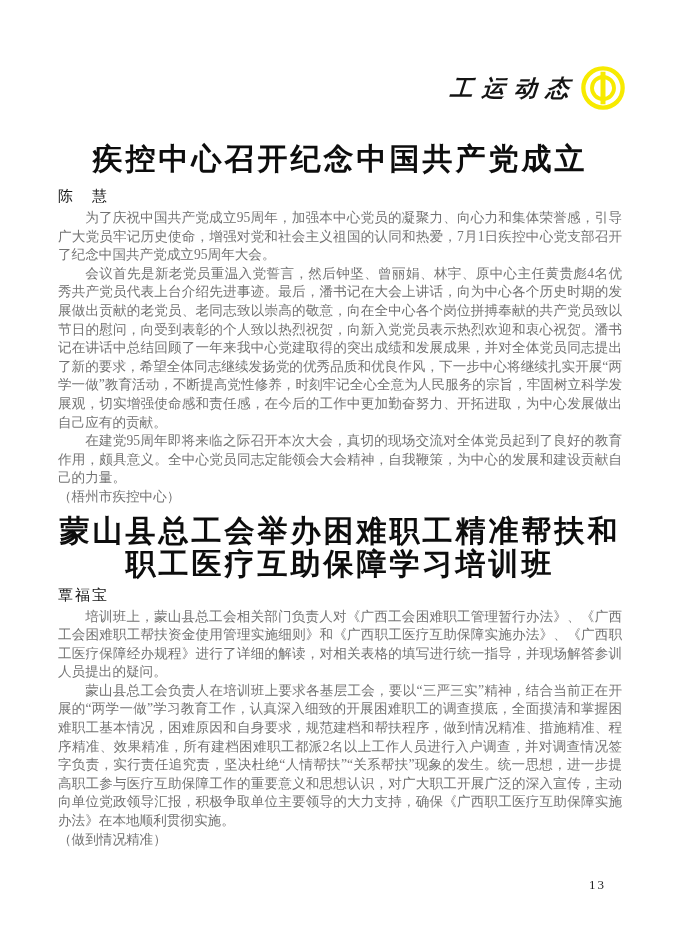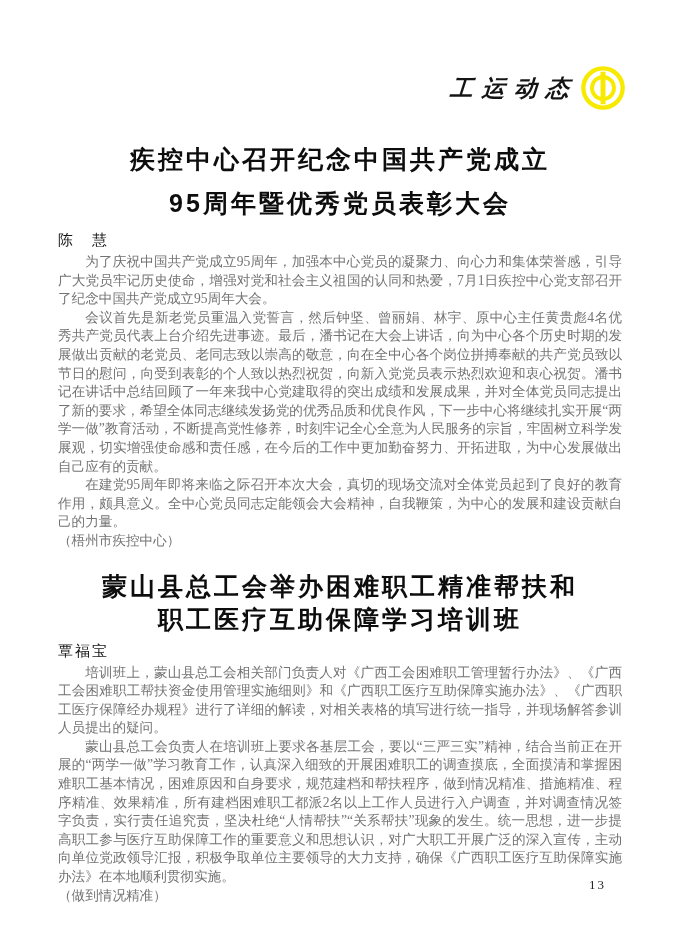--- a/index.html
+++ b/index.html
@@ -34,25 +34,25 @@
     white-space: nowrap;
   }
   .masthead-logo { display: inline-block; width: 46px; height: 46px; margin-left: 2px; }
   
   .content { padding: 0 58px; }
   .article-title {
     text-align: center;
     font-family: "Liberation Sans", "DejaVu Sans", sans-serif;
     font-weight: bold;
     color: #0d0d0d;
-    font-size: 25px;
+    font-size: 30px;
     letter-spacing: 3px;
   }
   .title-a { margin-top: 25px; line-height: 44px; }
-  .title-b { margin-top: 19px;  line-height: 33px; text-align: center; }
+  .title-b { margin-top: 7px;  line-height: 33px; text-align: center; }
   .title-line { display: block; }
   .article-author {
     margin-top: 5px;
     text-align: left;
     font-size: 15px;
     letter-spacing: 2px;
     color: #161616;
     line-height: 20px;
   }
   .article-body {
@@ -92,21 +92,20 @@
         <rect x="21.4" y="7" width="5.2" height="34" fill="#F7EA00"></rect>
       </svg>
     </span>
   </div>
 
   <div class="content">
 
     <article>
       <h1 class="article-title title-a">
         <span class="title-line">疾控中心召开纪念中国共产党成立</span>
-        <span class="title-line">95周年暨优秀党员表彰大会</span>
       </h1>
       <div class="article-author">陈　慧</div>
       <div class="article-body">
         <p>为了庆祝中国共产党成立95周年，加强本中心党员的凝聚力、向心力和集体荣誉感，引导广大党员牢记历史使命，增强对党和社会主义祖国的认同和热爱，7月1日疾控中心党支部召开了纪念中国共产党成立95周年大会。</p>
         <p>会议首先是新老党员重温入党誓言，然后钟坚、曾丽娟、林宇、原中心主任黄贵彪4名优秀共产党员代表上台介绍先进事迹。最后，潘书记在大会上讲话，向为中心各个历史时期的发展做出贡献的老党员、老同志致以崇高的敬意，向在全中心各个岗位拼搏奉献的共产党员致以节日的慰问，向受到表彰的个人致以热烈祝贺，向新入党党员表示热烈欢迎和衷心祝贺。潘书记在讲话中总结回顾了一年来我中心党建取得的突出成绩和发展成果，并对全体党员同志提出了新的要求，希望全体同志继续发扬党的优秀品质和优良作风，下一步中心将继续扎实开展“两学一做”教育活动，不断提高党性修养，时刻牢记全心全意为人民服务的宗旨，牢固树立科学发展观，切实增强使命感和责任感，在今后的工作中更加勤奋努力、开拓进取，为中心发展做出自己应有的贡献。</p>
         <p>在建党95周年即将来临之际召开本次大会，真切的现场交流对全体党员起到了良好的教育作用，颇具意义。全中心党员同志定能领会大会精神，自我鞭策，为中心的发展和建设贡献自己的力量。</p>
         <div class="attribution">（梧州市疾控中心）</div>
       </div>
     </article>
 

